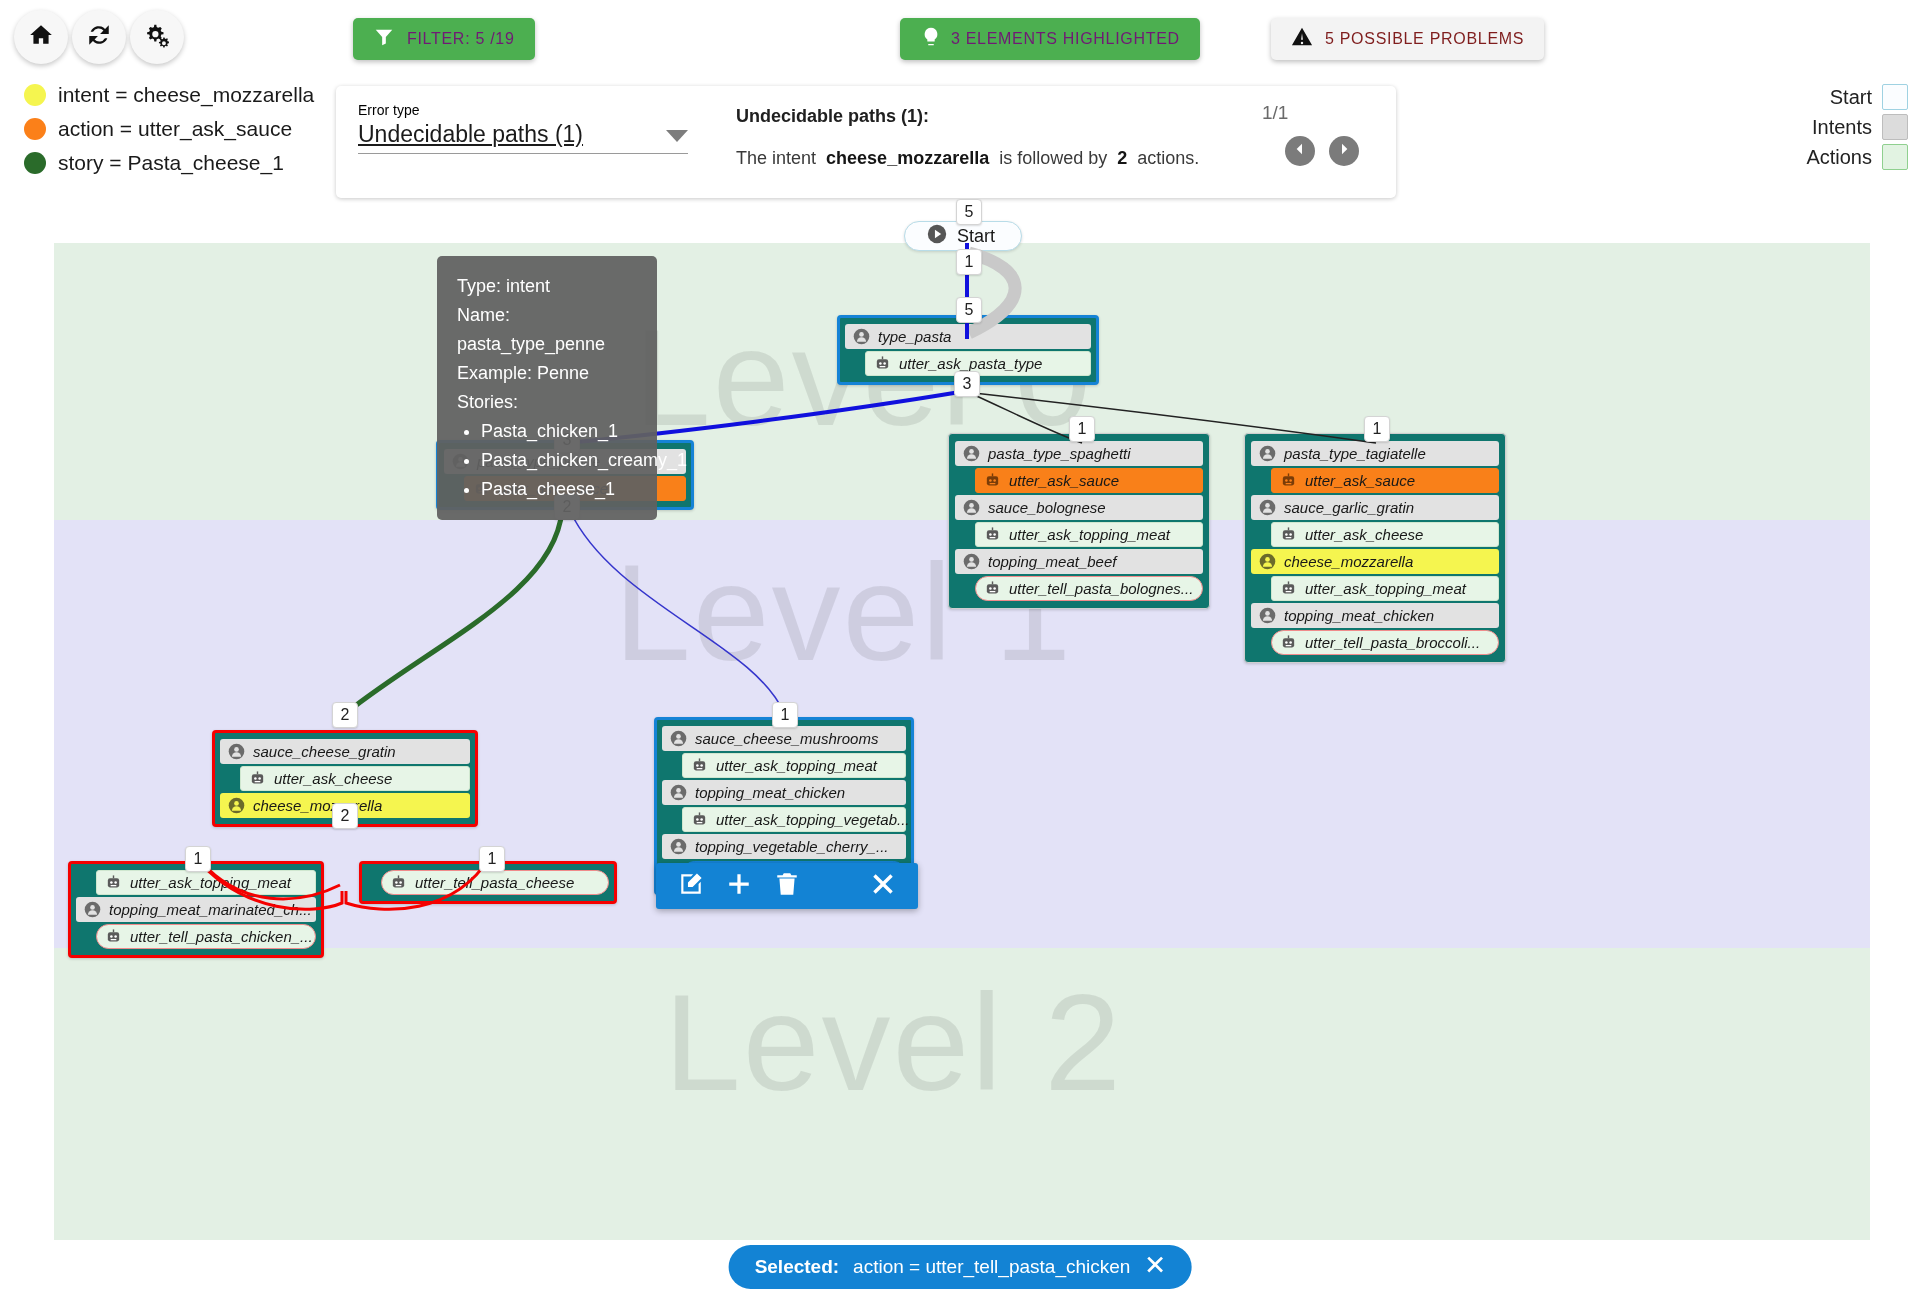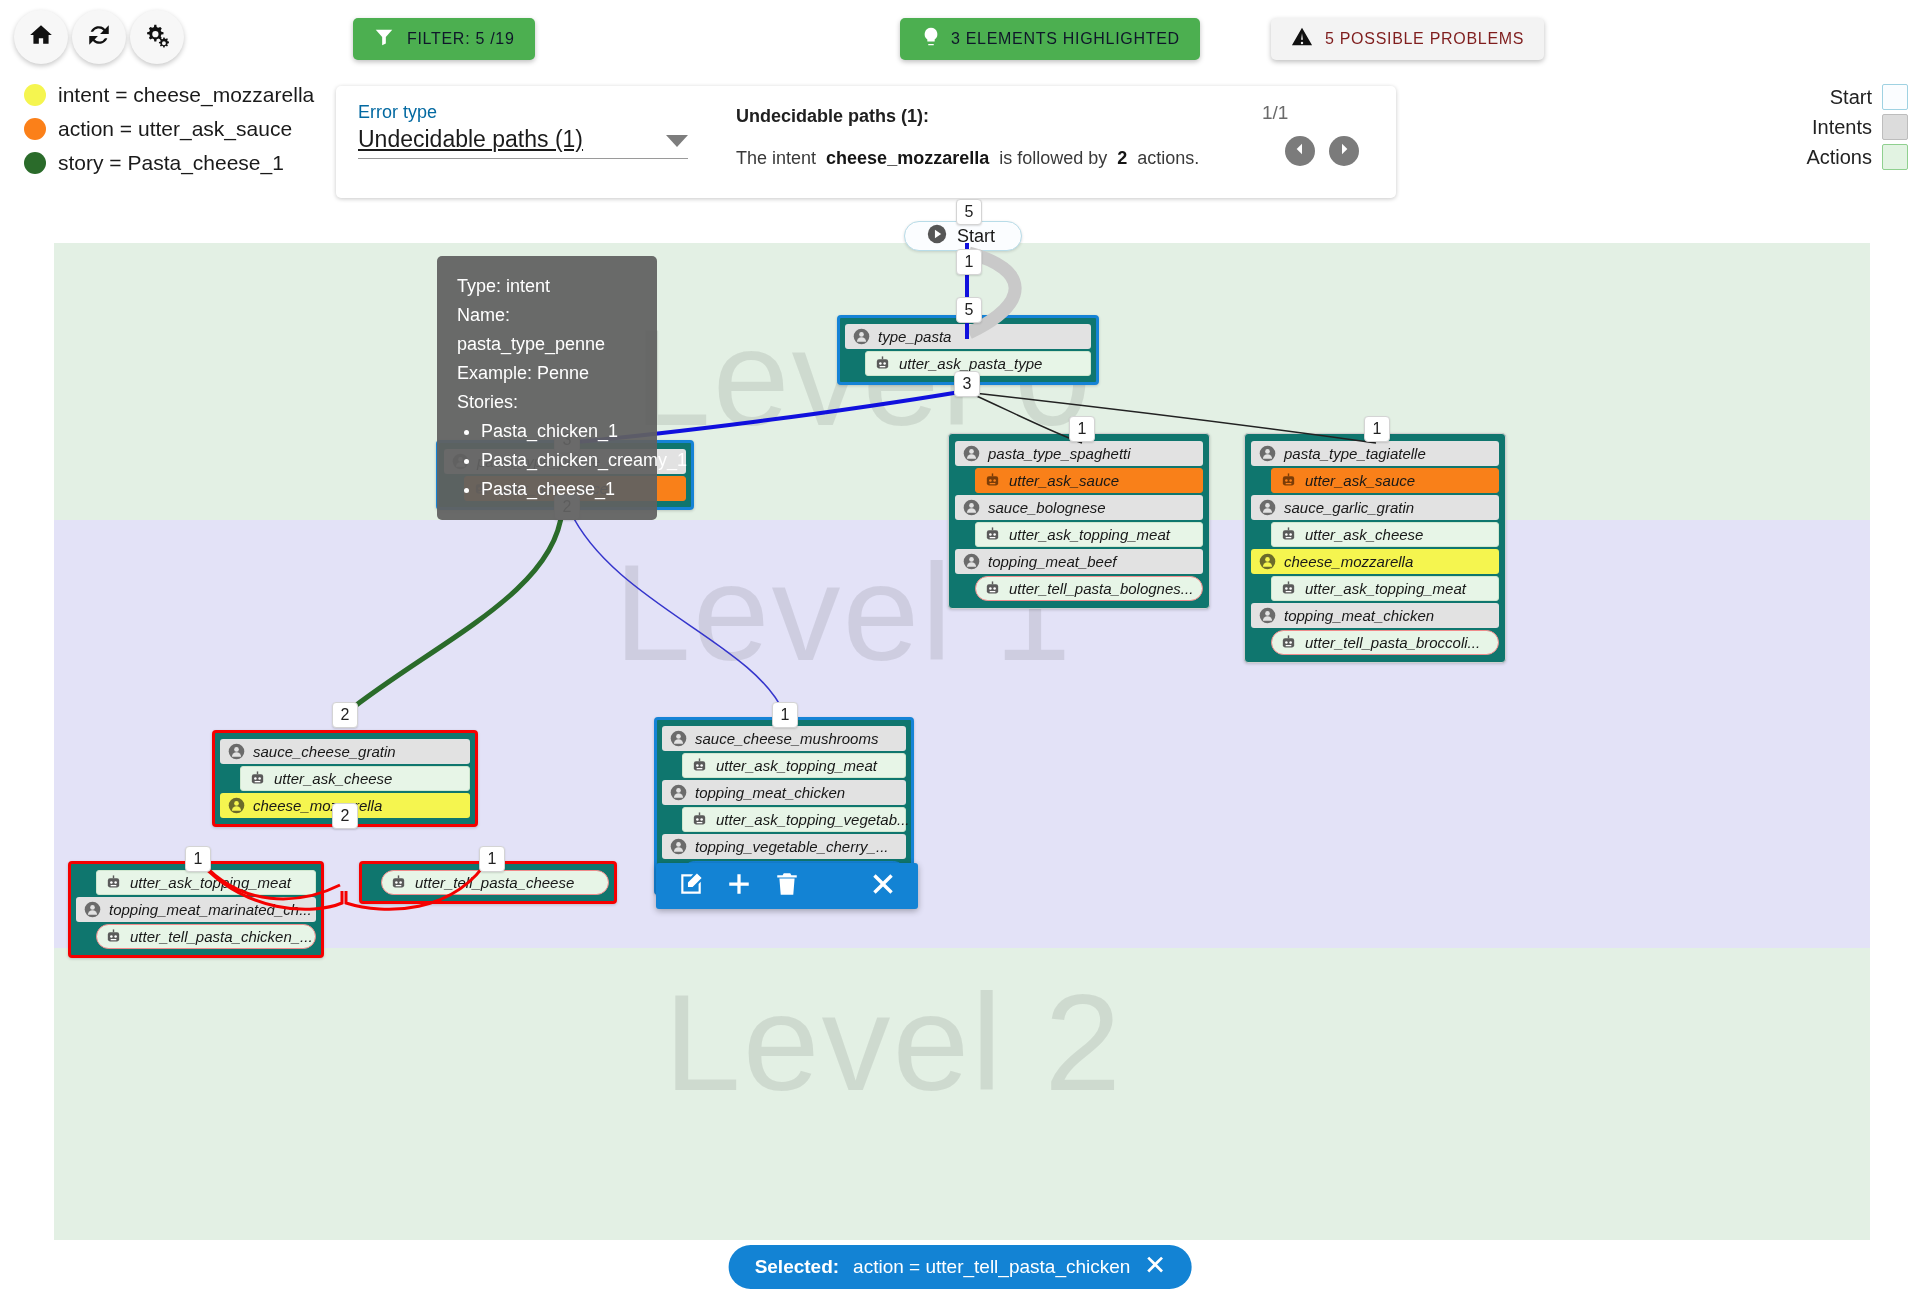--- a/index.html
+++ b/index.html
@@ -21,21 +21,21 @@
   .round-btn svg { width: 26px; height: 26px; fill: #111; }
 
   
   .pill {
     position: absolute; display: flex; align-items: center; gap: 12px;
     height: 42px; padding: 0 20px; border-radius: 5px;
     font-size: 16px; letter-spacing: .7px; font-weight: 500;
     box-shadow: 0 2px 5px rgba(0,0,0,.25); cursor: pointer;
     white-space: nowrap;
   }
-  .pill.green { background: #4caf50; color: #0f172a; }
+  .pill.green { background: #4caf50; color: #701a75; }
   .pill.grey  { background: #f3f3f3; color: #7f1d1d; }
   .pill svg { width: 22px; height: 22px; }
 
   
   .legend-left { position: absolute; left: 24px; top: 78px; }
   .legend-row { display: flex; align-items: center; gap: 12px; height: 34px; }
   .legend-dot { width: 22px; height: 22px; border-radius: 50%; flex: 0 0 auto; }
   .legend-text { font-size: 21px; color: #1a1a1a; }
 
   
@@ -45,21 +45,21 @@
   .lr-label { font-size: 20px; color: #222; }
   .lr-swatch { width: 26px; height: 26px; border-radius: 2px; }
 
   
   .error-panel {
     position: absolute; left: 336px; top: 86px; width: 1060px; height: 112px;
     background: #fff; border-radius: 5px;
     box-shadow: 0 1px 4px rgba(0,0,0,.22);
   }
   .err-select { position: absolute; left: 22px; top: 16px; width: 330px; }
-  .err-select .cap { font-size: 18px; color: #0369a1; }
+  .err-select .cap { font-size: 14px; color: #000000; }
   .err-select .val-row {
     display: flex; align-items: flex-end; justify-content: space-between;
     border-bottom: 1px solid #9a9a9a; padding-bottom: 5px; margin-top: 3px;
   }
   .err-select .val { font-size: 23px; color: #1b1b1b; text-decoration: underline; }
   .caret { width: 0; height: 0; border-left: 11px solid transparent;
            border-right: 11px solid transparent; border-top: 12px solid #7d7d7d;
            margin-bottom: 6px; }
   .err-detail { position: absolute; left: 400px; top: 20px; }
   .err-title { font-size: 18px; font-weight: bold; color: #202020; }

